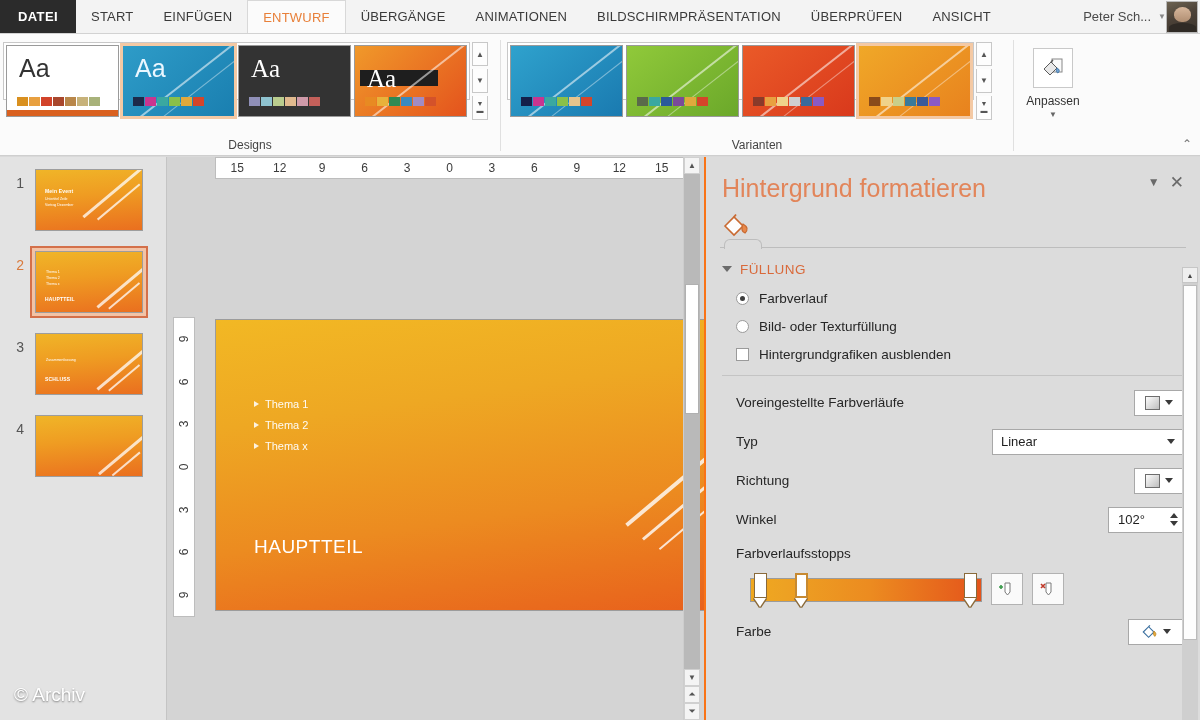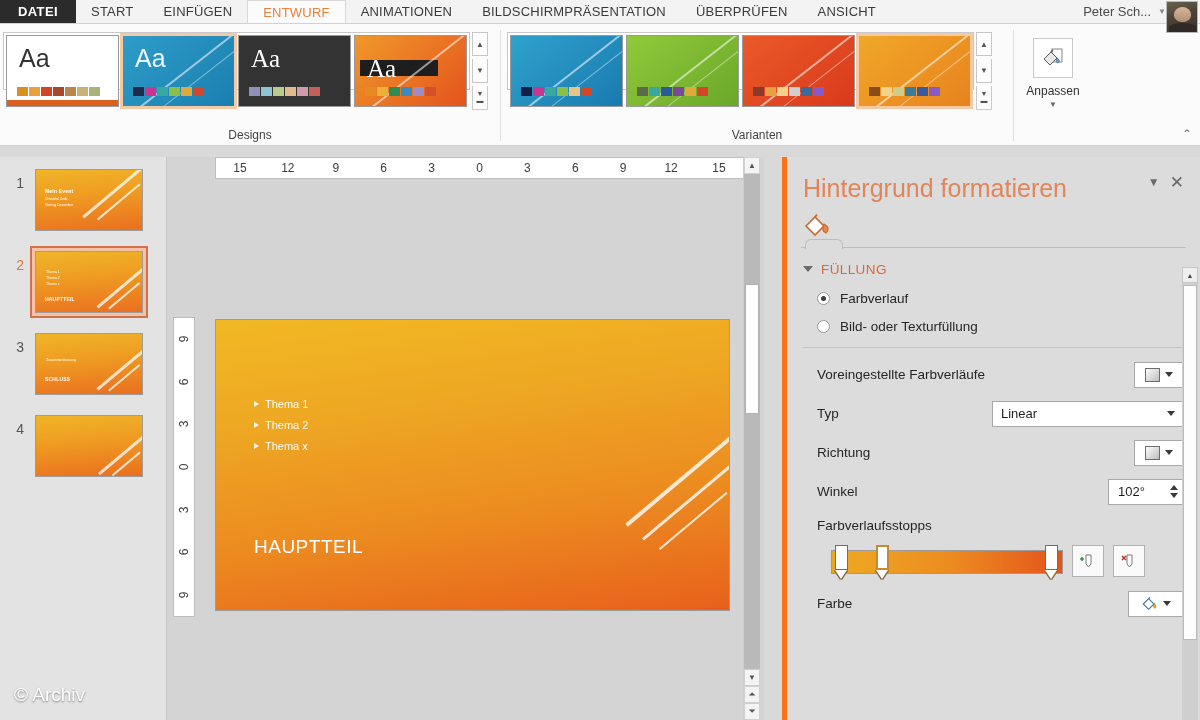--- a/index.html
+++ b/index.html
@@ -6,21 +6,21 @@
   body {
     width: 1200px; height: 720px;
     font-family: "Liberation Sans", sans-serif;
     background: #d9d9d9;
     overflow: hidden;
     position: relative;
   }
 
   
   .ribbon-tabs {
-    height: 24px; background: #f3f3f3;
+    height: 34px; background: #f3f3f3;
     display: flex; align-items: stretch;
     position: relative; z-index: 5;
     border-bottom: 1px solid #d2d2d2;
   }
   .tab-datei {
     background: #2b2b2b; color: #fff;
     font-size: 13px; font-weight: bold; letter-spacing: .4px;
     padding: 0 18px; display: flex; align-items: center;
   }
   .tab {
@@ -221,22 +221,22 @@
     font-size:8px; color:#555; cursor:pointer; flex:none;
   }
   .sb-track { flex:1; background:#b9b9b9; position:relative; }
   .sb-thumb {
     position:absolute; left:1px; right:1px; top:110px; height:130px;
     background:#fff; border:1px solid #b0b0b0;
   }
 
   
   .panel {
-    width: 418px; background: #dcdcdc; position: relative;
-    border-left: 5px solid #f97316; overflow:hidden;margin-left:18px;
+    width: 496px; background: #dcdcdc; position: relative;
+    border-left: 2px solid #f97316; overflow:hidden;
   }
   .panel-head {
     padding: 18px 16px 0 16px; display:flex; align-items:flex-start;
   }
   .panel-title {
     font-size: 25px; color: #e2855a; font-weight: normal; flex:1;
     line-height: 1.1;
   }
   .panel-ctl { font-size: 12px; color:#6a6a6a; margin-left:8px; cursor:pointer; }
   .panel-ctl.close { font-size:17px; margin-left:10px; margin-top:-3px; }
@@ -370,20 +370,21 @@
   }
 </style>
 </head>
 <body>
 
 <div class="ribbon-tabs">
   <div class="tab-datei">DATEI</div>
   <div class="tab">START</div>
   <div class="tab">EINFÜGEN</div>
   <div class="tab active">ENTWURF</div>
+  <div class="tab">ÜBERGÄNGE</div>
   <div class="tab">ANIMATIONEN</div>
   <div class="tab">BILDSCHIRMPRÄSENTATION</div>
   <div class="tab">ÜBERPRÜFEN</div>
   <div class="tab">ANSICHT</div>
   <div class="spacer"></div>
   <div class="user-name">
     <span>Peter Sch...</span>
     <span class="user-caret">▼</span>
   </div>
   <div class="avatar"></div>
@@ -698,20 +699,24 @@
 
       <div class="radio-row">
         <div class="radio on"></div>
         <div class="opt-label">Farbverlauf</div>
       </div>
       <div class="radio-row">
         <div class="radio"></div>
         <div class="opt-label">Bild- oder Texturfüllung</div>
       </div>
 
+      <div class="check-row">
+        <div class="checkbox"></div>
+        <div class="opt-label">Hintergrundgrafiken ausblenden</div>
+      </div>
 
       <div class="hr"></div>
 
       <div class="field-row">
         <div class="field-label">Voreingestellte Farbverläufe</div>
         <div class="picker-btn">
           <div class="picker-swatch"></div>
           <div class="picker-caret"></div>
         </div>
       </div>

